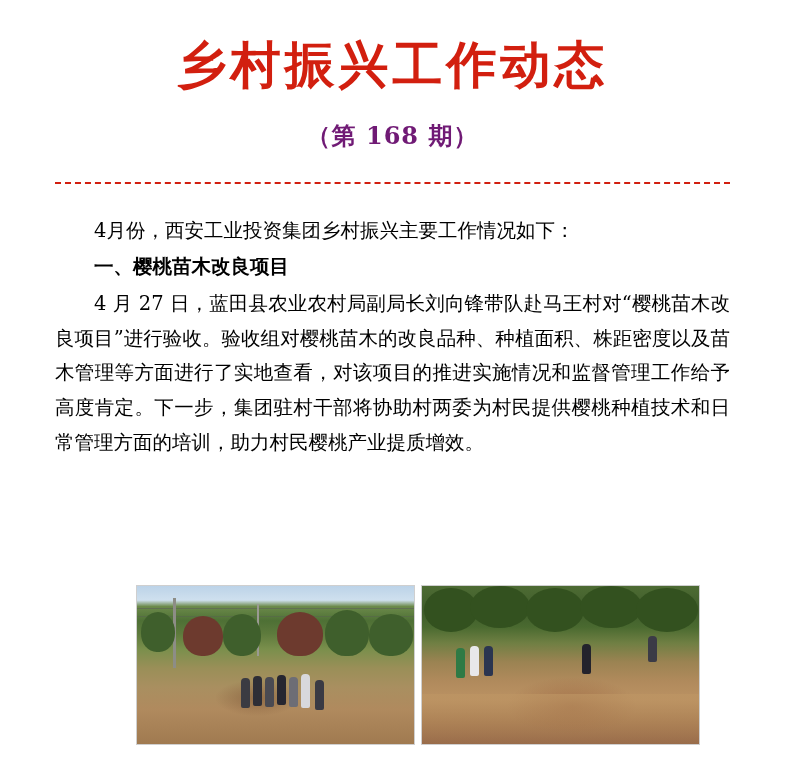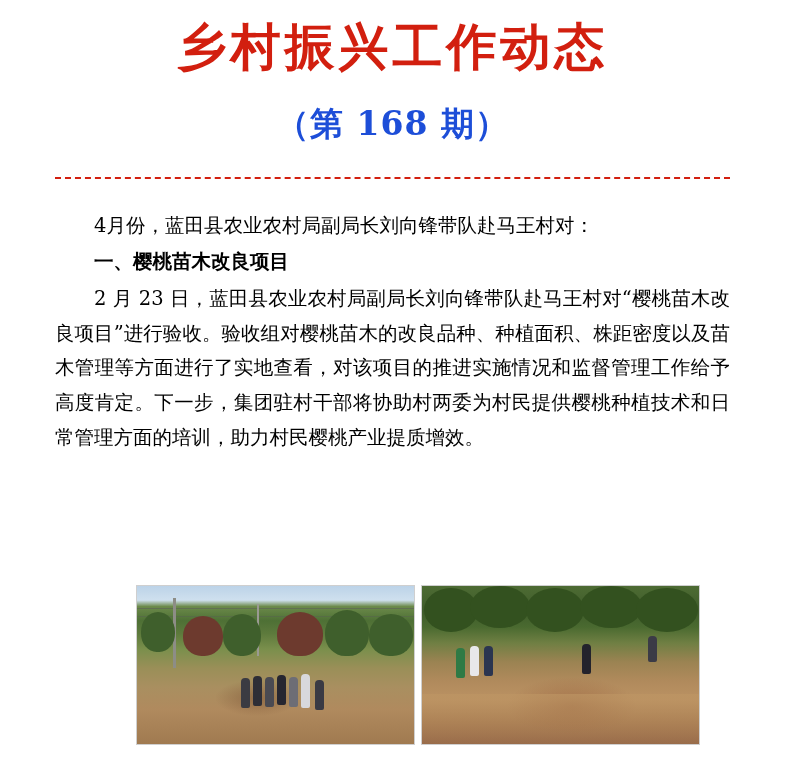--- a/index.html
+++ b/index.html
@@ -16,37 +16,37 @@
   }
   .page {
     position: relative;
     width: 785px;
     height: 784px;
     box-sizing: border-box;
     padding: 0 55px;
   }
   .masthead {
     text-align: center;
-    padding-top: 18px;
+    padding-top: 36px;
   }
   .masthead-title {
     font-family: "DejaVu Serif", "Liberation Serif", serif;
     font-weight: bold;
     font-size: 50px;
     letter-spacing: 4px;
     color: #d21f0f;
     line-height: 1.15;
   }
   .masthead-issue {
     margin-top: 26px;
     font-family: "DejaVu Serif", "Liberation Serif", serif;
     font-weight: bold;
-    font-size: 33px;
+    font-size: 24px;
     letter-spacing: 1px;
-    color: #1d4ed8;
+    color: #701a75;
   }
   .rule-wrap {
     margin-top: 30px;
     height: 10px;
   }
   .dashed-rule {
     border: 0;
     border-top: 2px dashed #d21f0f;
     margin: 0;
     width: 100%;
@@ -168,23 +168,23 @@
   <div class="masthead">
     <div class="masthead-title">乡村振兴工作动态</div>
     <div class="masthead-issue">（第 168 期）</div>
   </div>
 
   <div class="rule-wrap">
     <hr class="dashed-rule">
   </div>
 
   <div class="body-text">
-    <p class="para">4月份，蓝田县农业农村局副局长刘向锋带队赴马王村对：</p>
+    <p class="para">4月份，西安工业投资集团乡村振兴主要工作情况如下：</p>
     <p class="section-heading">一、樱桃苗木改良项目</p>
-    <p class="para">2 月 23 日，蓝田县农业农村局副局长刘向锋带队赴马王村对“樱桃苗木改良项目”进行验收。验收组对樱桃苗木的改良品种、种植面积、株距密度以及苗木管理等方面进行了实地查看，对该项目的推进实施情况和监督管理工作给予高度肯定。下一步，集团驻村干部将协助村两委为村民提供樱桃种植技术和日常管理方面的培训，助力村民樱桃产业提质增效。</p>
+    <p class="para">4 月 27 日，蓝田县农业农村局副局长刘向锋带队赴马王村对“樱桃苗木改良项目”进行验收。验收组对樱桃苗木的改良品种、种植面积、株距密度以及苗木管理等方面进行了实地查看，对该项目的推进实施情况和监督管理工作给予高度肯定。下一步，集团驻村干部将协助村两委为村民提供樱桃种植技术和日常管理方面的培训，助力村民樱桃产业提质增效。</p>
   </div>
 
   <div class="photo-row">
 
     <div class="photo photo-1">
       <div class="wire"></div>
       <div class="wire2"></div>
       <div class="pole"></div>
       <div class="pole2"></div>
       <div class="tree" style="left:4px;  top:26px; width:34px; height:40px;"></div>

